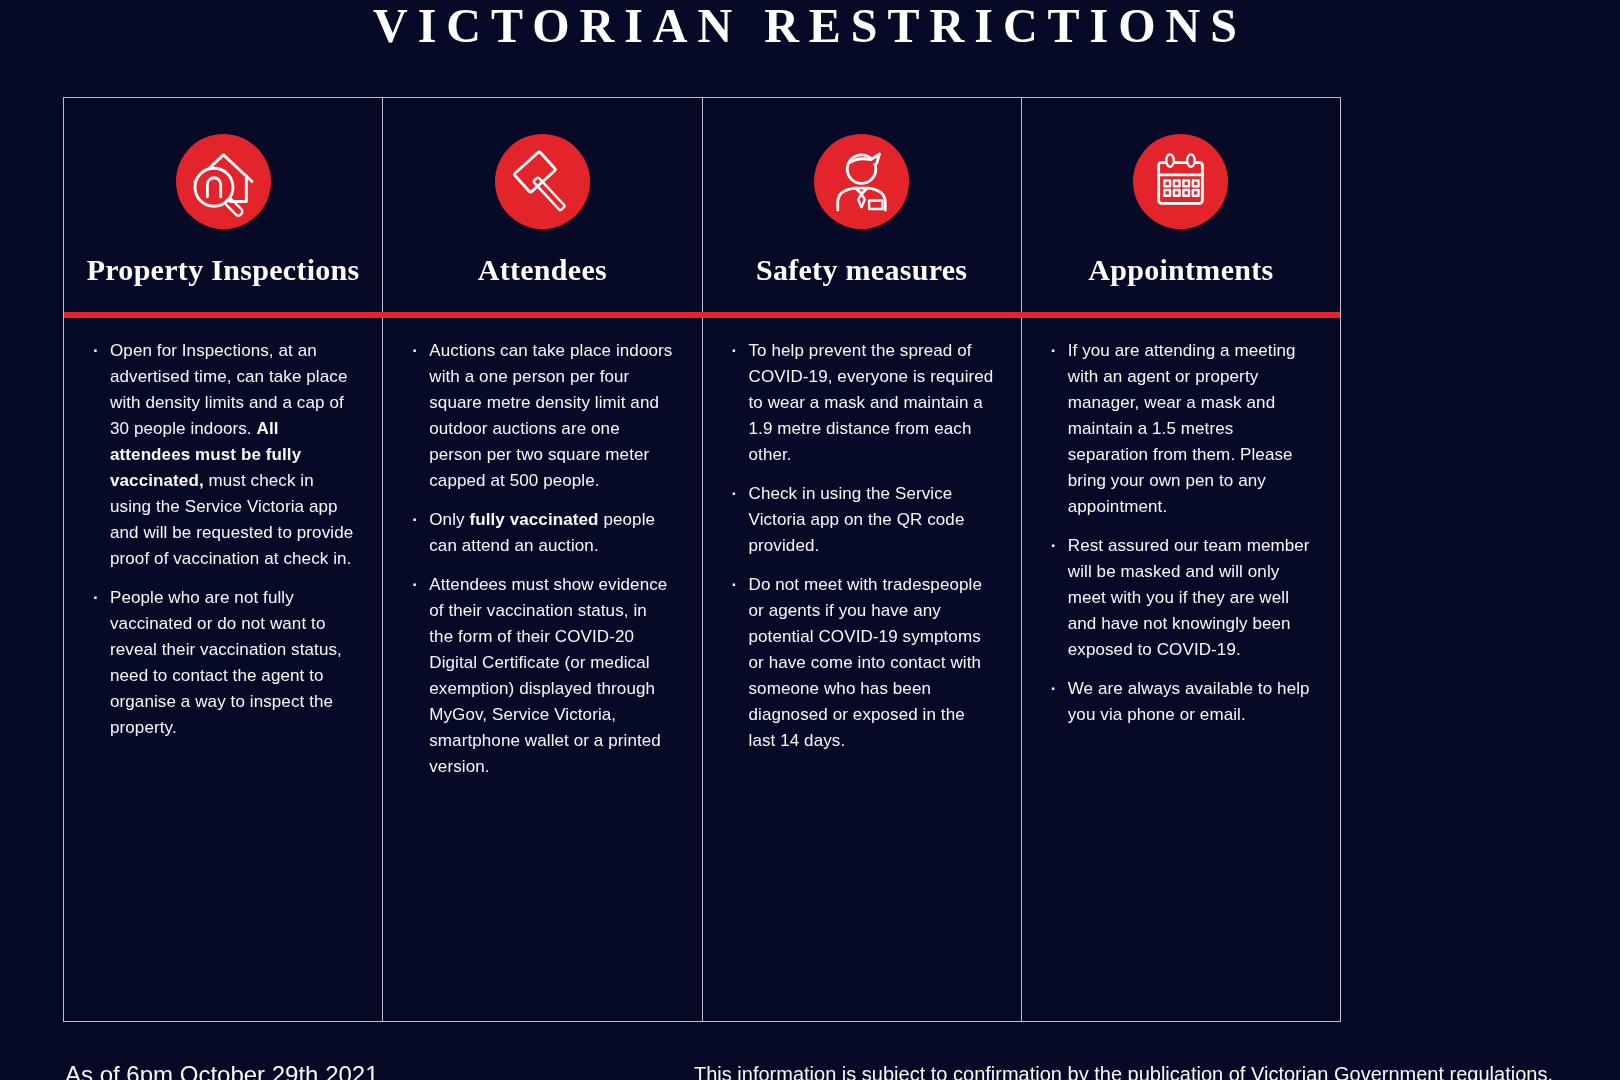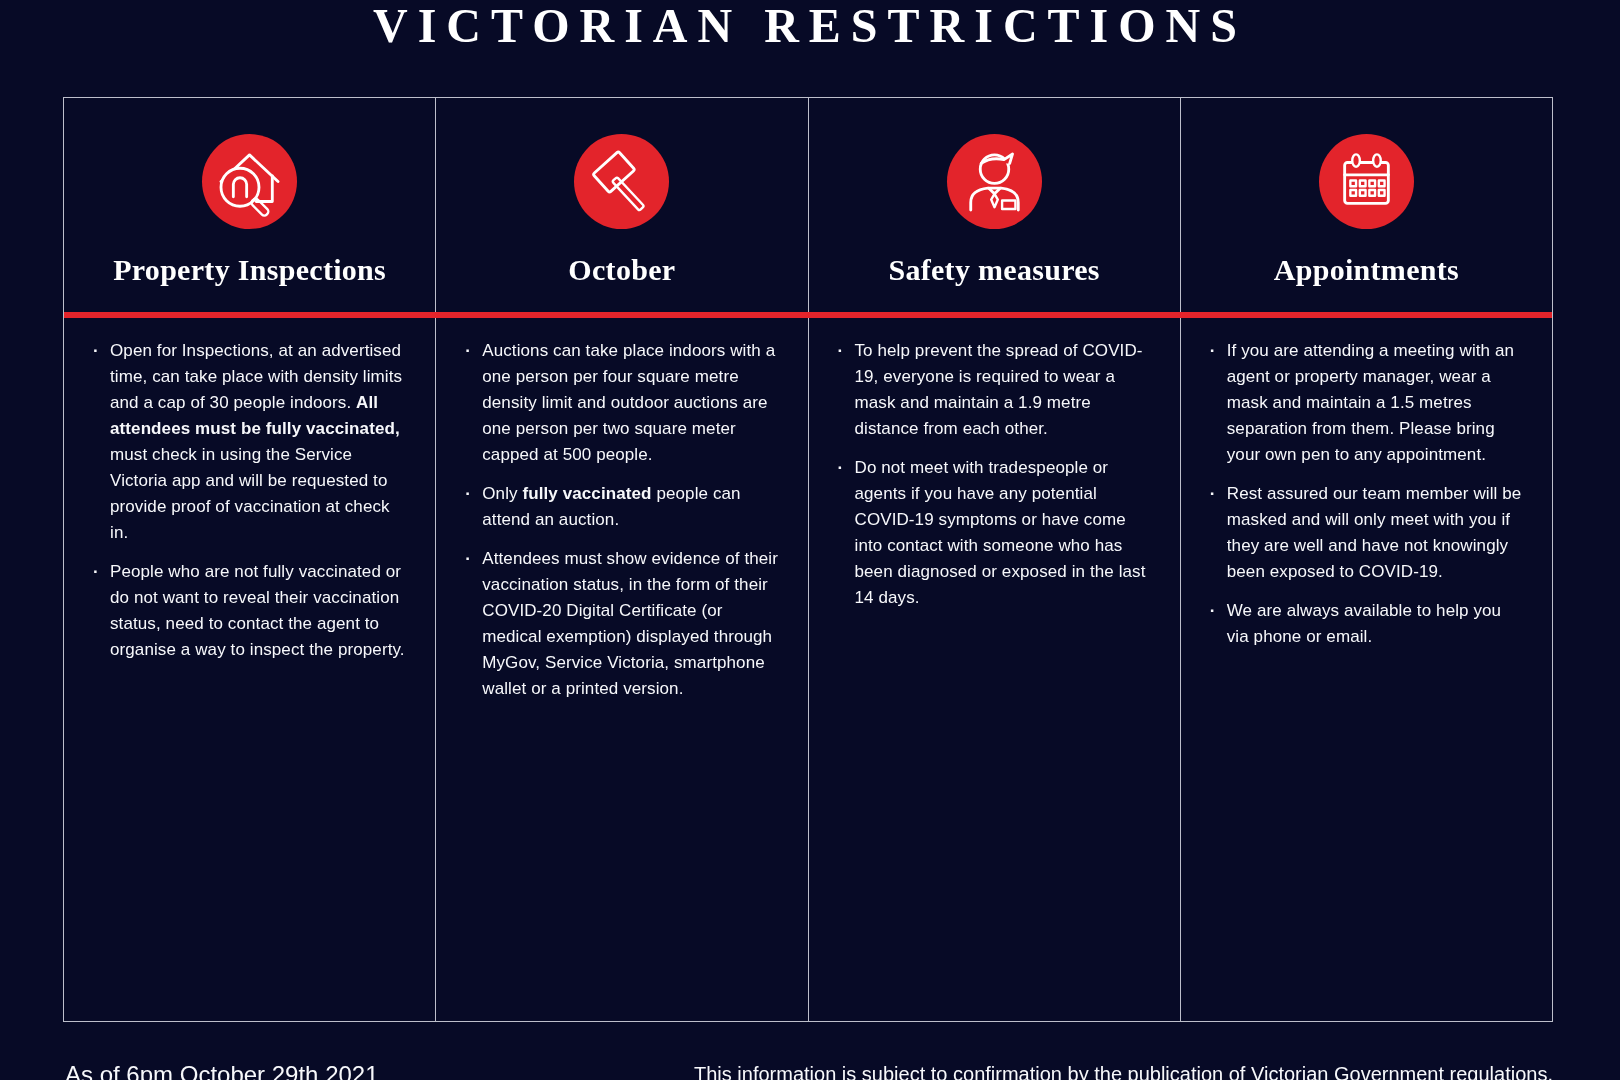--- a/index.html
+++ b/index.html
@@ -9,21 +9,21 @@
     font-family:"Liberation Sans",sans-serif;
     color:#F7F8FB;
   }
   .title{
     position:absolute;top:-2px;left:0;width:100%;margin:0;
     text-align:center;
     font-family:"Liberation Serif",serif;
     font-weight:700;font-size:48px;letter-spacing:10px;color:#FFFFFF;
   }
   .table{
-    position:absolute;left:63px;top:97px;width:1490px;height:925px;
+    position:absolute;left:63px;top:97px;width:1278px;height:925px;
     border:1px solid var(--border,#BDBFCB);
     display:flex;box-sizing:border-box;
   }
   .column{flex:1 1 0;position:relative;min-width:0;}
   .column + .column{border-left:1px solid var(--border,#BDBFCB);}
   .col-head{
     height:220px;box-sizing:border-box;padding-top:36px;
     display:flex;flex-direction:column;align-items:center;
   }
   .icon-circle{
@@ -87,21 +87,21 @@
         </ul>
   </section>
       <section class="column">
     <div class="col-head">
       <div class="icon-circle">
             <svg viewBox="0 0 100 100" fill="none" stroke="#fff" stroke-width="3" stroke-linecap="round" stroke-linejoin="round">
        <rect x="-18" y="-13" width="36" height="26" rx="2" transform="translate(42 40) rotate(-42)"></rect>
        <rect x="-21" y="-3.5" width="42" height="7" rx="2" transform="translate(57 63) rotate(47)" stroke-width="2.5"></rect>
      </svg>
           </div>
-      <h2 class="col-heading">October</h2>
+      <h2 class="col-heading">Attendees</h2>
     </div>
     <ul class="bullets">
           <li><span>Auctions can take place indoors with a one person per four square metre density limit and outdoor auctions are one person per two square meter capped at 500 people.</span></li>
           <li><span>Only </span><span class="b">fully vaccinated</span><span> people can attend an auction.</span></li>
           <li><span>Attendees must show evidence of their vaccination status, in the form of their COVID-20 Digital Certificate (or medical exemption) displayed through MyGov, Service Victoria, smartphone wallet or a printed version.</span></li>
         </ul>
   </section>
       <section class="column">
     <div class="col-head">
       <div class="icon-circle">
@@ -111,20 +111,21 @@
        <path d="M25 80 L25 72 Q25 59 43 57 L57 57 Q75 59 75 72 L75 80"></path>
        <path d="M44 57 L50 63 L56 57"></path>
        <path d="M50 63 l-3.5 6 3.5 8 3.5 -8 z" stroke-width="2.5"></path>
        <rect x="58" y="70" width="14" height="9" stroke-width="2.5"></rect>
      </svg>
           </div>
       <h2 class="col-heading">Safety measures</h2>
     </div>
     <ul class="bullets">
           <li><span>To help prevent the spread of COVID-19, everyone is required to wear a mask and maintain a 1.9 metre distance from each other.</span></li>
+          <li><span>Check in using the Service Victoria app on the QR code provided.</span></li>
           <li><span>Do not meet with tradespeople or agents if you have any potential COVID-19 symptoms or have come into contact with someone who has been diagnosed or exposed in the last 14 days.</span></li>
         </ul>
   </section>
       <section class="column">
     <div class="col-head">
       <div class="icon-circle">
             <svg viewBox="0 0 100 100" fill="none" stroke="#fff" stroke-width="3" stroke-linecap="round" stroke-linejoin="round">
        <rect x="27" y="30" width="46" height="43" rx="3"></rect>
        <line x1="27" y1="43" x2="73" y2="43"></line>
        <ellipse cx="39" cy="28" rx="4" ry="6.5" fill="#E3242B" stroke-width="2.5"></ellipse>

